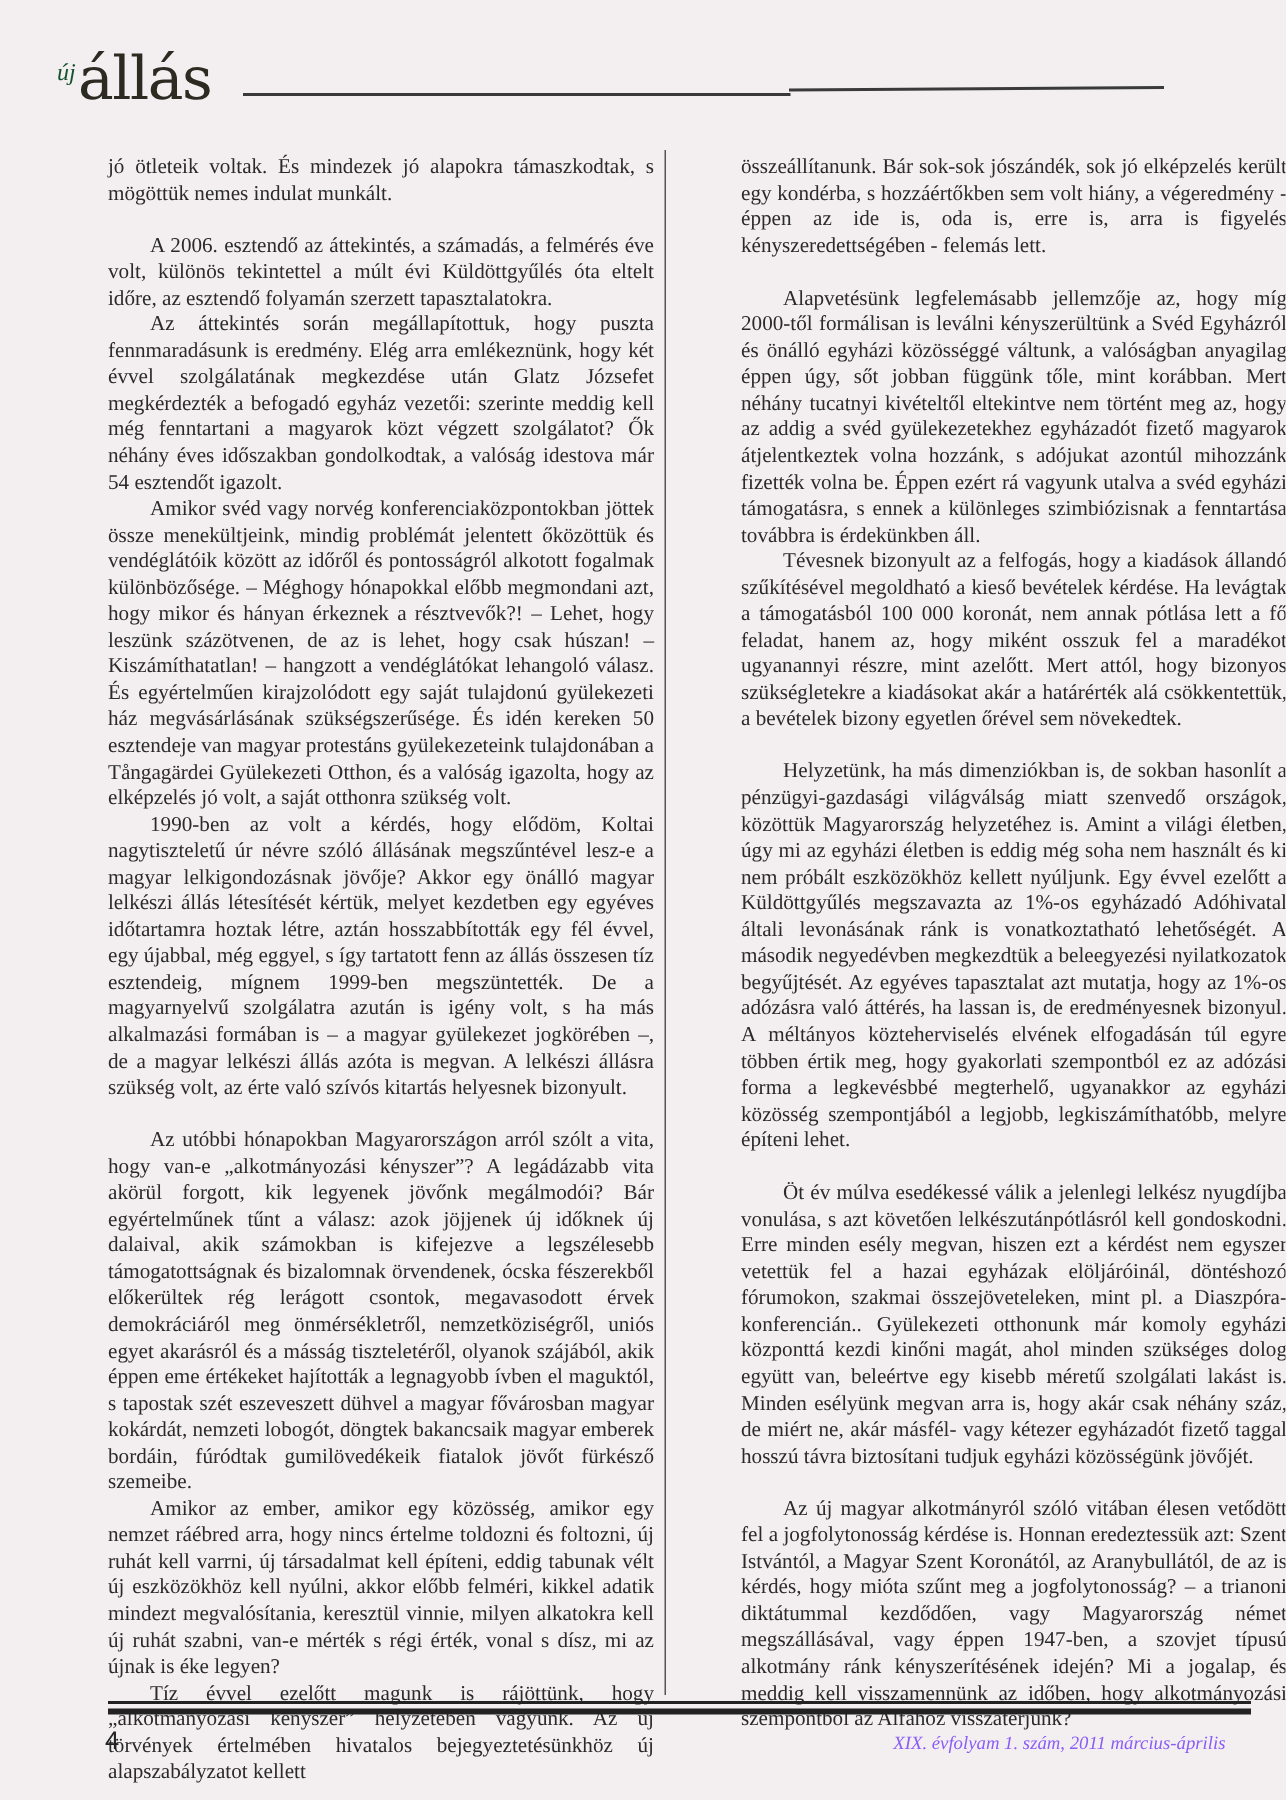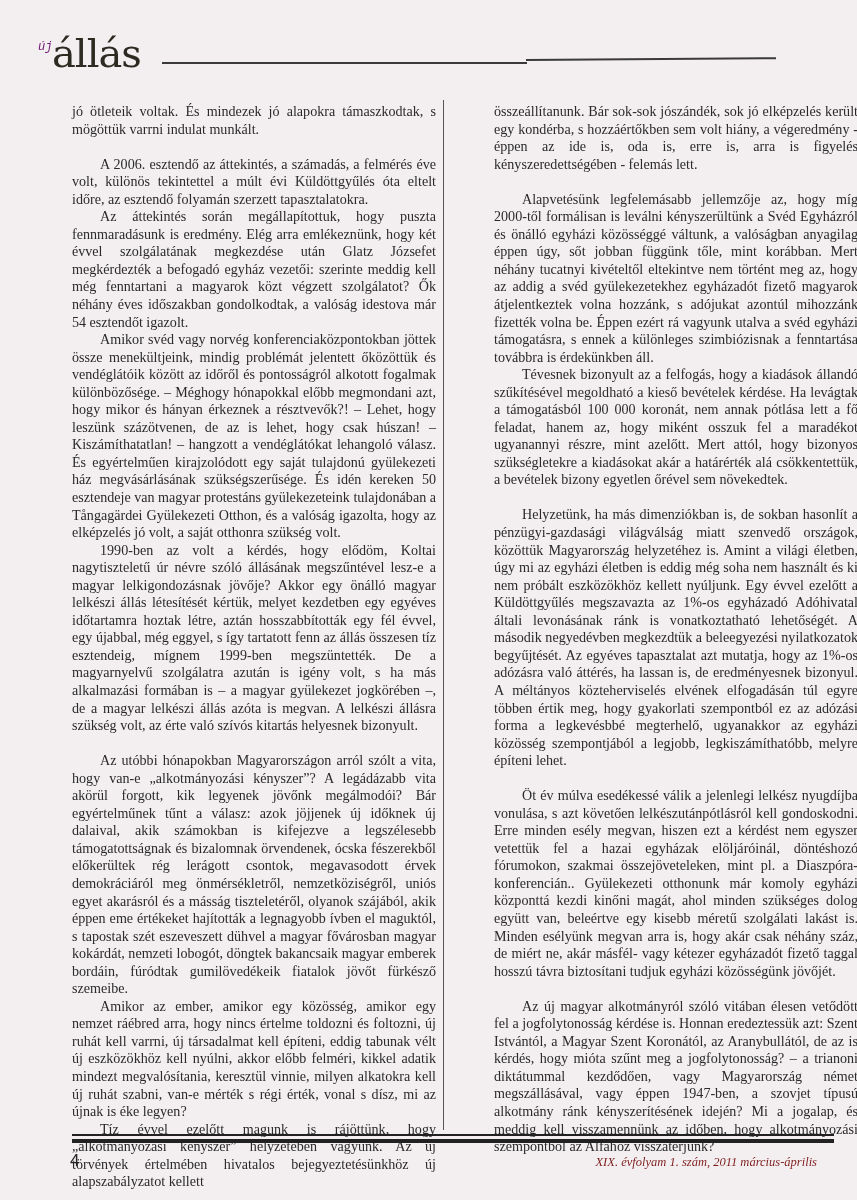--- a/index.html
+++ b/index.html
@@ -3,50 +3,50 @@
 <meta charset="utf-8">
 <style>
   html, body { margin:0; padding:0; }
   body {
     width:857px; height:1200px; position:relative; overflow:hidden;
     background:#f3eff1;
     font-family:"Liberation Serif", serif;
     color:#2a2a2a;
   }
   .masthead { position:absolute; left:38px; top:38px; width:780px; height:40px; }
-  .mast-small { position:absolute; left:0; top:2px; font-size:12px; font-style:italic; color:#701a75; font-family:Liberation Mono, monospace; }
+  .mast-small { position:absolute; left:0; top:2px; font-size:16px; font-style:italic; color:#14532d; font-family:Liberation Serif, serif; }
   .mast-big { position:absolute; left:14px; top:-8px; font-size:40px; color:#2b2b22; font-family:"DejaVu Serif", serif; letter-spacing:-1px; }
   .mast-line { position:absolute; left:124px; top:24px; width:365px; height:1.5px; background:#3a3a3a; }
   .mast-line2 { position:absolute; left:488px; top:21px; width:250px; height:1.5px; background:#3a3a3a; transform:rotate(-0.4deg); transform-origin:left; }
 
   .col { position:absolute; top:103px; font-size:14.1px; line-height:17.55px; text-align:justify; hyphens:manual; }
   .col-left { left:72px; width:364px; }
   .col-right { left:474px; width:364px;margin-left:20px; }
   .col p { margin:0; text-indent:0; }
   .col p.ind { text-indent:28px; }
   .col p.gap { margin-top:17.5px; }
   .divider { position:absolute; left:443px; top:100px; width:1.2px; height:1030px; background:#555; }
 
   .footer-rule1 { position:absolute; left:72px; top:1134px; width:762px; height:2px; background:#222; }
   .footer-rule2 { position:absolute; left:72px; top:1139px; width:762px; height:4px; background:#222; }
   .page-num { position:absolute; left:70px; top:1151px; font-size:17px; font-family:"Liberation Sans", sans-serif; color:#222; }
-  .issue { position:absolute; right:40px; top:1155px; font-size:12.5px; font-style:italic; color:#7f1d1d; font-family:"Liberation Serif", serif;margin-left:12px; }
+  .issue { position:absolute; right:40px; top:1155px; font-size:12.5px; font-style:italic; color:#8b5cf6; font-family:"Liberation Serif", serif;margin-left:12px; }
 </style>
 </head>
 <body>
 
 <div class="masthead">
   <span class="mast-small">új</span>
   <span class="mast-big">állás</span>
   <div class="mast-line"></div>
   <div class="mast-line2"></div>
 </div>
 
 <div class="col col-left">
-  <p>jó ötleteik voltak. És mindezek jó alapokra támaszkodtak, s mögöttük varrni indulat munkált.</p>
+  <p>jó ötleteik voltak. És mindezek jó alapokra támaszkodtak, s mögöttük nemes indulat munkált.</p>
   <p class="ind gap">A 2006. esztendő az áttekintés, a számadás, a felmérés éve volt, különös tekintettel a múlt évi Küldöttgyűlés óta eltelt időre, az esztendő folyamán szerzett tapasztalatokra.</p>
   <p class="ind">Az áttekintés során megállapítottuk, hogy puszta fennmaradásunk is eredmény. Elég arra emlékeznünk, hogy két évvel szolgálatának megkezdése után Glatz Józsefet megkérdezték a befogadó egyház vezetői: szerinte meddig kell még fenntartani a magyarok közt végzett szolgálatot? Ők néhány éves időszakban gondolkodtak, a valóság idestova már 54 esztendőt igazolt.</p>
   <p class="ind">Amikor svéd vagy norvég konferenciaközpontokban jöttek össze menekültjeink, mindig problémát jelentett őközöttük és vendéglátóik között az időről és pontosságról alkotott fogalmak különbözősége. – Méghogy hónapokkal előbb megmondani azt, hogy mikor és hányan érkeznek a résztvevők?! – Lehet, hogy leszünk százötvenen, de az is lehet, hogy csak húszan! – Kiszámíthatatlan! – hangzott a vendéglátókat lehangoló válasz. És egyértelműen kirajzolódott egy saját tulajdonú gyülekezeti ház megvásárlásának szükségszerűsége. És idén kereken 50 esztendeje van magyar protestáns gyülekezeteink tulajdonában a Tångagärdei Gyülekezeti Otthon, és a valóság igazolta, hogy az elképzelés jó volt, a saját otthonra szükség volt.</p>
   <p class="ind">1990-ben az volt a kérdés, hogy elődöm, Koltai nagytiszteletű úr névre szóló állásának megszűntével lesz-e a magyar lelkigondozásnak jövője? Akkor egy önálló magyar lelkészi állás létesítését kértük, melyet kezdetben egy egyéves időtartamra hoztak létre, aztán hosszabbították egy fél évvel, egy újabbal, még eggyel, s így tartatott fenn az állás összesen tíz esztendeig, mígnem 1999-ben megszüntették. De a magyarnyelvű szolgálatra azután is igény volt, s ha más alkalmazási formában is – a magyar gyülekezet jogkörében –, de a magyar lelkészi állás azóta is megvan. A lelkészi állásra szükség volt, az érte való szívós kitartás helyesnek bizonyult.</p>
   <p class="ind gap">Az utóbbi hónapokban Magyarországon arról szólt a vita, hogy van-e „alkotmányozási kényszer”? A legádázabb vita akörül forgott, kik legyenek jövőnk megálmodói? Bár egyértelműnek tűnt a válasz: azok jöjjenek új időknek új dalaival, akik számokban is kifejezve a legszélesebb támogatottságnak és bizalomnak örvendenek, ócska fészerekből előkerültek rég lerágott csontok, megavasodott érvek demokráciáról meg önmérsékletről, nemzetköziségről, uniós egyet akarásról és a másság tiszteletéről, olyanok szájából, akik éppen eme értékeket hajították a legnagyobb ívben el maguktól, s tapostak szét eszeveszett dühvel a magyar fővárosban magyar kokárdát, nemzeti lobogót, döngtek bakancsaik magyar emberek bordáin, fúródtak gumilövedékeik fiatalok jövőt fürkésző szemeibe.</p>
   <p class="ind">Amikor az ember, amikor egy közösség, amikor egy nemzet ráébred arra, hogy nincs értelme toldozni és foltozni, új ruhát kell varrni, új társadalmat kell építeni, eddig tabunak vélt új eszközökhöz kell nyúlni, akkor előbb felméri, kikkel adatik mindezt megvalósítania, keresztül vinnie, milyen alkatokra kell új ruhát szabni, van-e mérték s régi érték, vonal s dísz, mi az újnak is éke legyen?</p>
   <p class="ind">Tíz évvel ezelőtt magunk is rájöttünk, hogy „alkotmányozási kényszer” helyzetében vagyunk. Az új törvények értelmében hivatalos bejegyeztetésünkhöz új alapszabályzatot kellett</p>
 </div>
 
 <div class="divider"></div>

